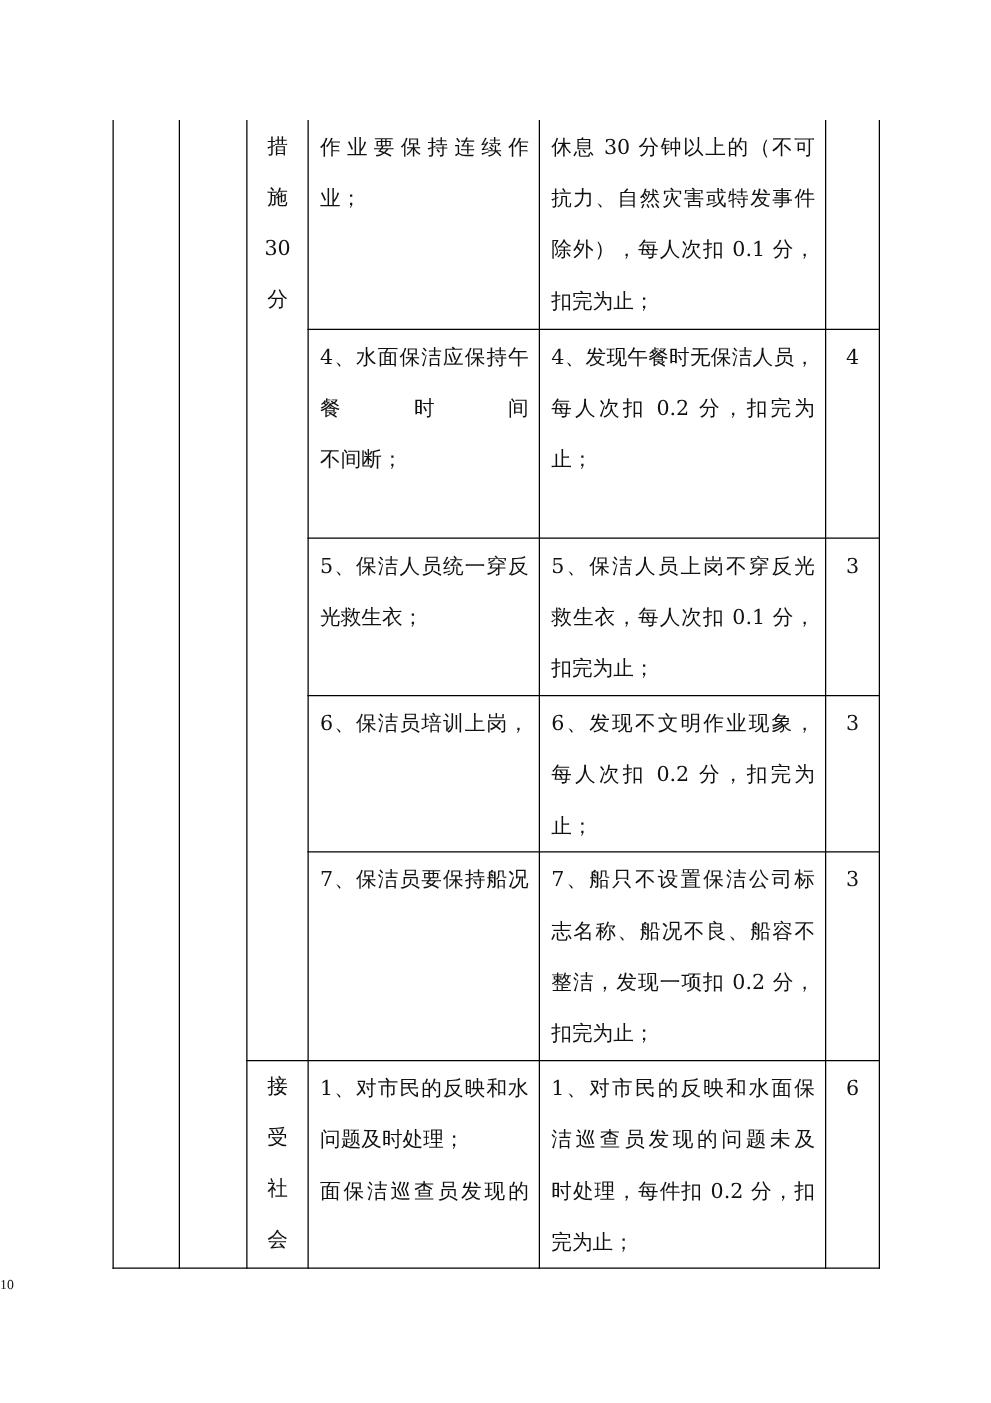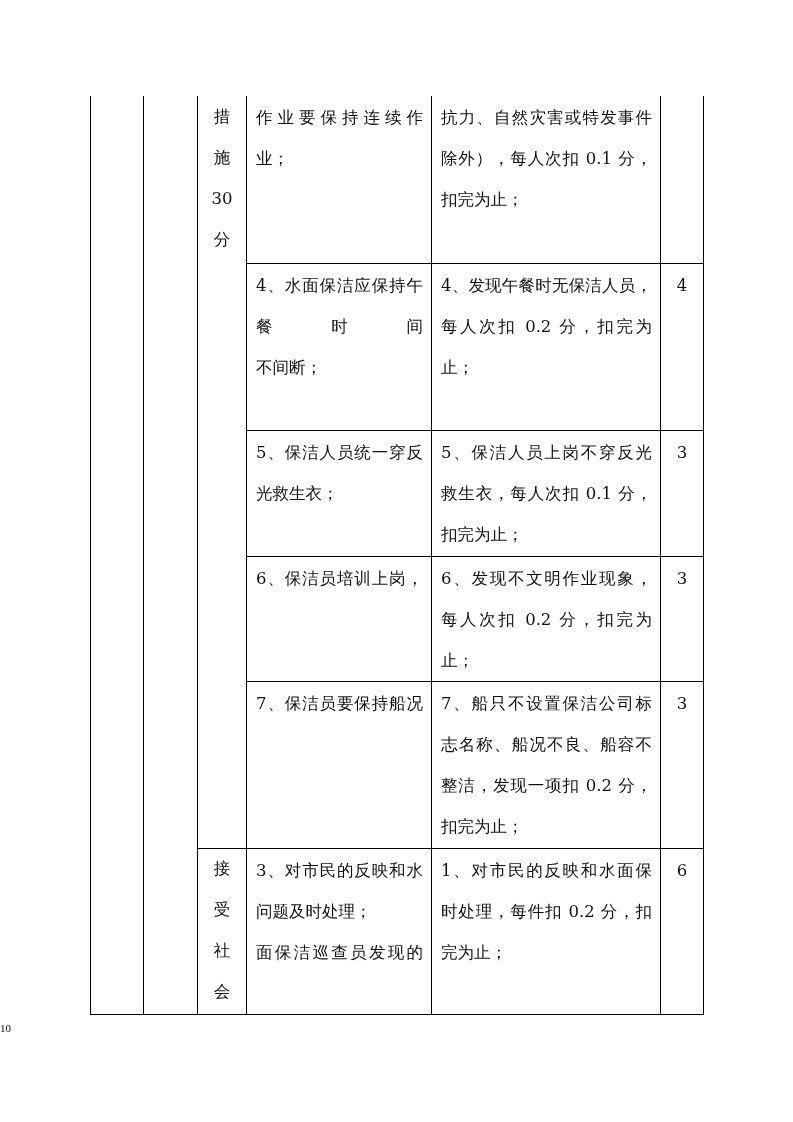--- a/index.html
+++ b/index.html
@@ -50,20 +50,21 @@
   <div class="ln">社</div>
   <div class="ln">会</div>
 </div>
 
 <div>
   <div class="cell txt" style="left:247px;top:96px;width:184px;height:167px;">
     <div class="ln just">作业要保持连续作</div>
     <div class="ln">业；</div>
   </div>
   <div class="cell txt" style="left:432px;top:96px;width:228px;height:167px;">
+    <div class="ln just">休息 30 分钟以上的（不可</div>
     <div class="ln just">抗力、自然灾害或特发事件</div>
     <div class="ln just">除外），每人次扣 0.1 分，</div>
     <div class="ln">扣完为止；</div>
   </div>
   <div class="cell score center" style="left:661px;top:96px;width:42px;height:167px;">
     <div class="ln"></div>
   </div>
 </div>
 
 <div>
@@ -121,26 +122,27 @@
     <div class="ln just">整洁，发现一项扣 0.2 分，</div>
     <div class="ln">扣完为止；</div>
   </div>
   <div class="cell score center" style="left:661px;top:682px;width:42px;height:166px;">
     <div class="ln">3</div>
   </div>
 </div>
 
 <div>
   <div class="cell txt" style="left:247px;top:849px;width:184px;height:165px;">
-    <div class="ln just">3、对市民的反映和水</div>
+    <div class="ln just">1、对市民的反映和水</div>
     <div class="ln">问题及时处理；</div>
     <div class="ln just">面保洁巡查员发现的</div>
   </div>
   <div class="cell txt" style="left:432px;top:849px;width:228px;height:165px;">
     <div class="ln just">1、对市民的反映和水面保</div>
+    <div class="ln just">洁巡查员发现的问题未及</div>
     <div class="ln just">时处理，每件扣 0.2 分，扣</div>
     <div class="ln">完为止；</div>
   </div>
   <div class="cell score center" style="left:661px;top:849px;width:42px;height:165px;">
     <div class="ln">6</div>
   </div>
 </div>
 
 <div class="page-num">10</div>
 

